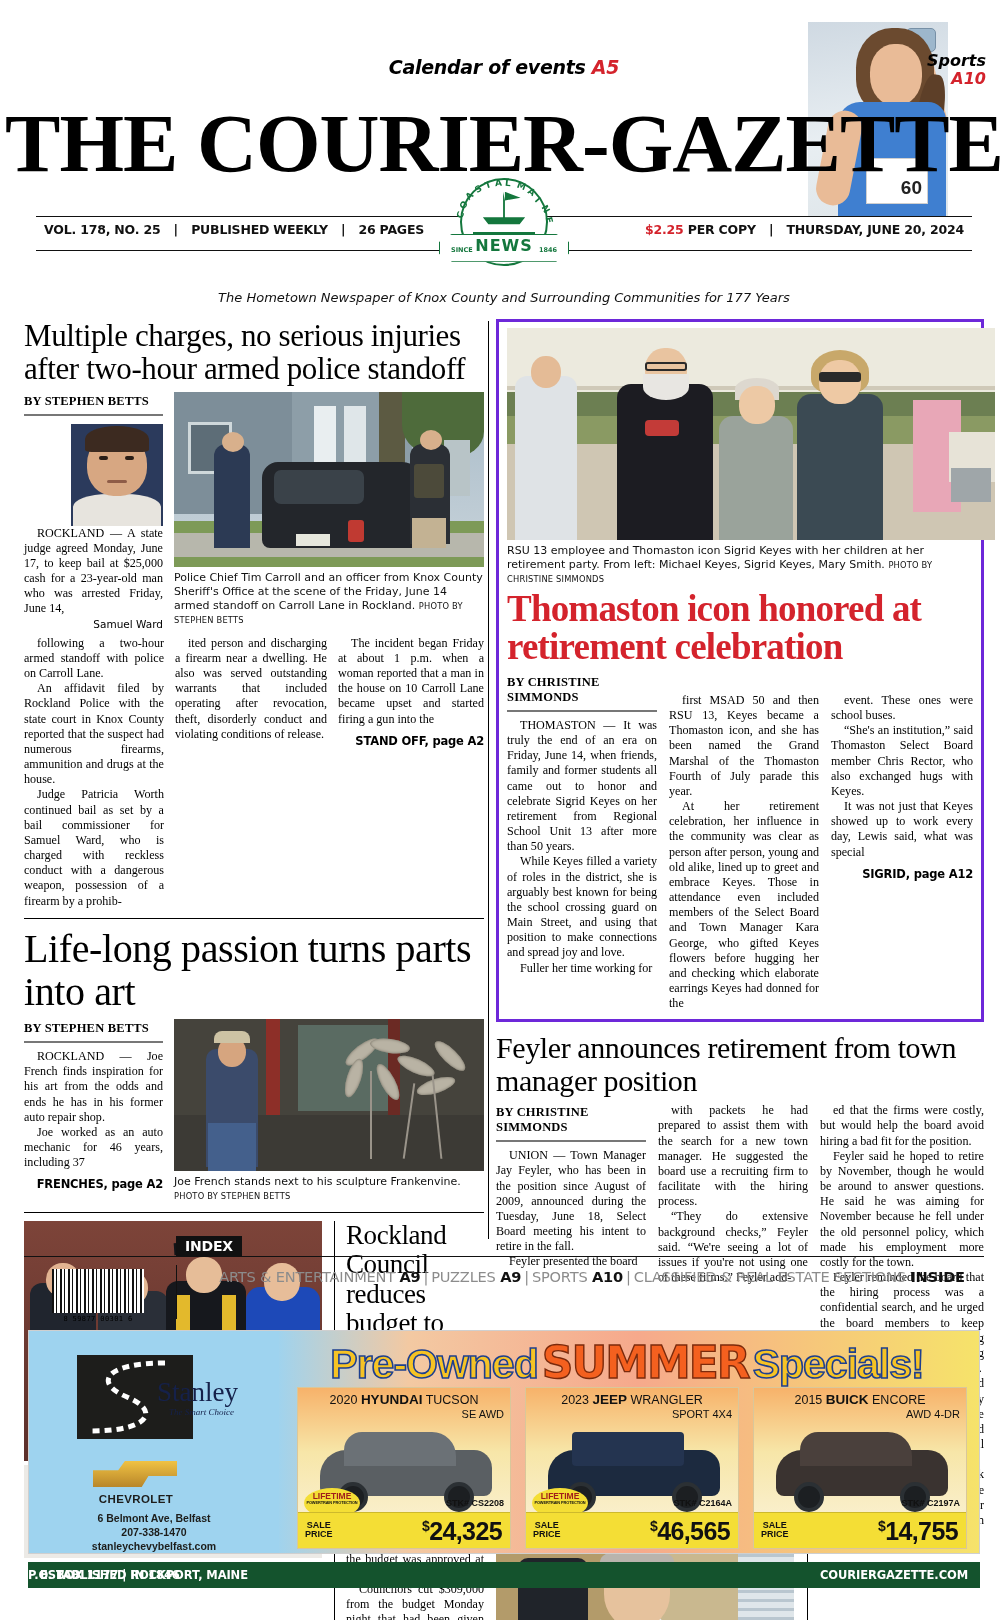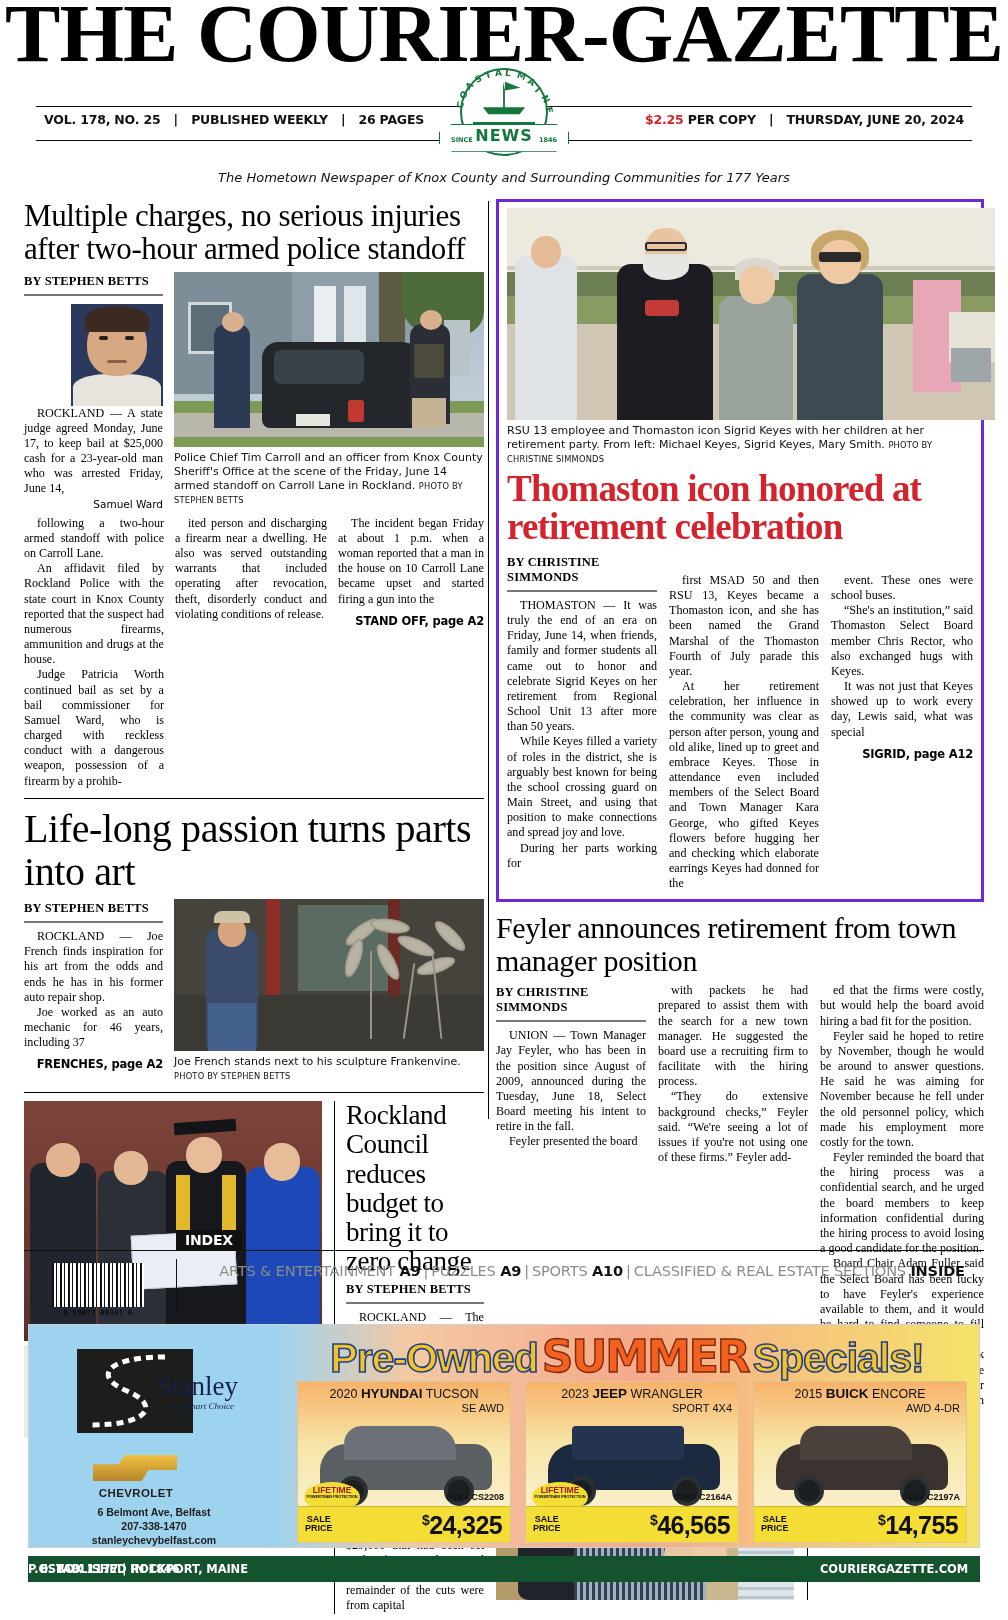--- a/index.html
+++ b/index.html
@@ -136,21 +136,21 @@
     position:absolute; left:10px; top:70px; font-family:"DejaVu Sans",sans-serif;
     font-size:6.5px; color:#14773d; font-weight:bold;
   }
   .logo .year {
     position:absolute; right:10px; top:70px; font-family:"DejaVu Sans",sans-serif;
     font-size:6.5px; color:#14773d; font-weight:bold;
   }
 
   .slogan {
     text-align:center; font-family:"DejaVu Sans", sans-serif; font-style:italic;
-    font-size:13px; font-weight:normal; color:#111; margin-top:8px;
+    font-size:13px; font-weight:normal; color:#111; margin-top:18px;
   }
 
   
   .content {
     position:relative; margin:14px 24px 0 24px; width:960px;
   }
   .leftblock { position:absolute; left:0; top:0; width:460px; }
   .rightblock { position:absolute; left:472px; top:0; width:488px; }
   .vdivider {
     position:absolute; left:464px; top:2px; width:0; height:918px;
@@ -449,20 +449,41 @@
   
   .boxed { border:3px solid #6d28d9; padding:6px 8px 8px 8px; }
   .hr-thin { border-top:1px solid #000; margin:9px 0 8px 0; }
   .hr-thick { border-top:2.6px solid #777; margin:5px 0 6px 0; }
 </style>
 </head>
 <body>
 
 <div class="page">
 
+  <div class="teaser-row">
+    <div class="teaser-center">
+      <span>Calendar of events</span>
+      <span class="pg">A5</span>
+    </div>
+    <div class="athlete">
+      <div class="sky"></div>
+      <div class="arm-r"></div>
+      <div class="medal"></div>
+      <div class="hair"></div>
+      <div class="hair2"></div>
+      <div class="face"></div>
+      <div class="jersey"></div>
+      <div class="arm-l"></div>
+      <div class="bib">60</div>
+    </div>
+    <div class="teaser-right">
+      <span>Sports</span>
+      <span class="pg">A10</span>
+    </div>
+  </div>
 
   <div class="nameplate">THE COURIER-GAZETTE</div>
 
   <div class="infobar">
     <div class="rule"></div>
     <div class="rule2"></div>
     <div class="left">
       <span>VOL. 178, NO. 25</span>
       <span class="sep">|</span>
       <span>PUBLISHED WEEKLY</span>
@@ -693,21 +714,21 @@
           <span class="credit">PHOTO BY CHRISTINE SIMMONDS</span>
         </div>
         <h1 class="red">Thomaston icon honored at retirement celebration</h1>
         <div style="display:flex;gap:12px;">
           <div style="width:150px;">
             <div class="byline">BY CHRISTINE SIMMONDS</div>
             <div class="hr-thick"></div>
             <div class="body-text">
               <p>THOMASTON — It was truly the end of an era on Friday, June 14, when friends, family and former students all came out to honor and celebrate Sigrid Keyes on her retirement from Regional School Unit 13 after more than 50 years.</p>
               <p>While Keyes filled a variety of roles in the district, she is arguably best known for being the school crossing guard on Main Street, and using that position to make connections and spread joy and love.</p>
-              <p>During her parts working for</p>
+              <p>Fuller her time working for</p>
             </div>
           </div>
           <div style="width:150px;padding-top:20px;" class="body-text">
             <p>first MSAD 50 and then RSU 13, Keyes became a Thomaston icon, and she has been named the Grand Marshal of the Thomaston Fourth of July parade this year.</p>
             <p>At her retirement celebration, her influence in the community was clear as person after person, young and old alike, lined up to greet and embrace Keyes. Those in attendance even included members of the Select Board and Town Manager Kara George, who gifted Keyes flowers before hugging her and checking which elaborate earrings Keyes had donned for the</p>
           </div>
           <div style="flex:1;padding-top:20px;" class="body-text">
             <p>event. These ones were school buses.</p>
             <p>“She's an institution,” said Thomaston Select Board member Chris Rector, who also exchanged hugs with Keyes.</p>
             <p>It was not just that Keyes showed up to work every day, Lewis said, what was special</p>

